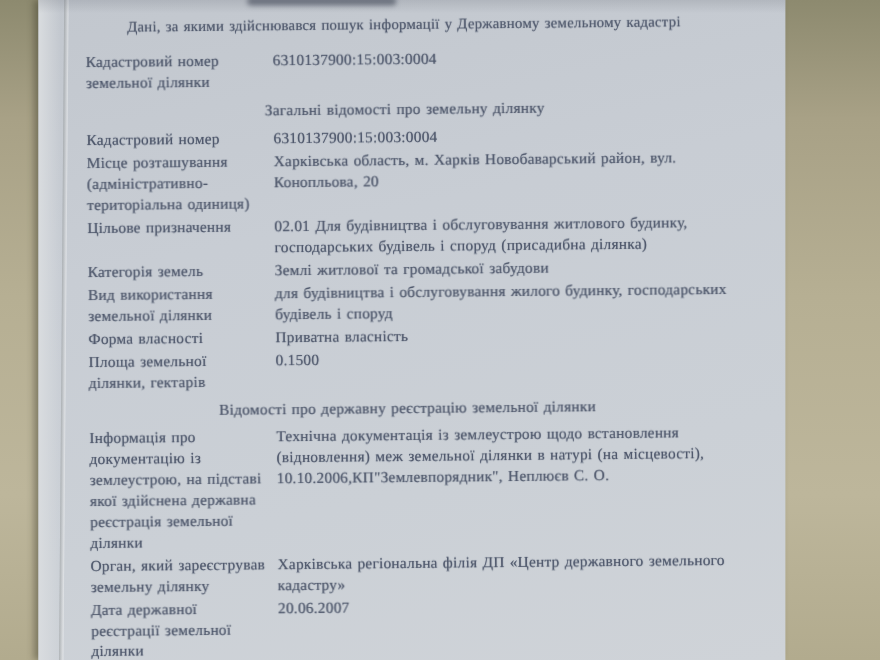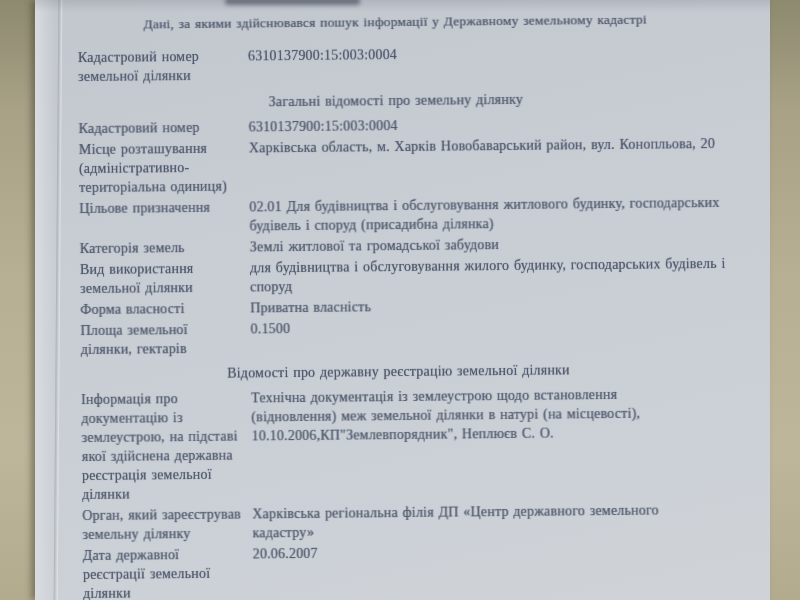--- a/index.html
+++ b/index.html
@@ -9,21 +9,21 @@
     background:#b3ac90;
   }
   .scene{position:absolute;inset:0;}
   
   .backdrop{
     position:absolute;inset:0;
     background:linear-gradient(to bottom,#8d8a6f 0%,#a8a186 18%,#b6af93 45%,#bdb69b 75%,#b2ab8e 100%);
   }
   
   .paper{
-    position:absolute;left:35px;top:0;width:735px;height:600px;
+    position:absolute;left:35px;top:0;width:679px;height:600px;
     background:linear-gradient(168deg,#c2c7ce 0%,#c8cdd4 35%,#cbd0d6 70%,#cfd3d8 100%);
     box-shadow:-4px 0 6px rgba(60,58,40,.45);
   }
   .page-edge{
     position:absolute;left:0;top:0;width:20px;height:100%;
     background:linear-gradient(to right,#d9dcdf,rgba(217,220,223,0));
   }
   .crease{
     position:absolute;left:21px;top:-4px;width:4px;height:610px;
     background:linear-gradient(to right,rgba(96,100,96,.28),rgba(255,255,255,.45));

